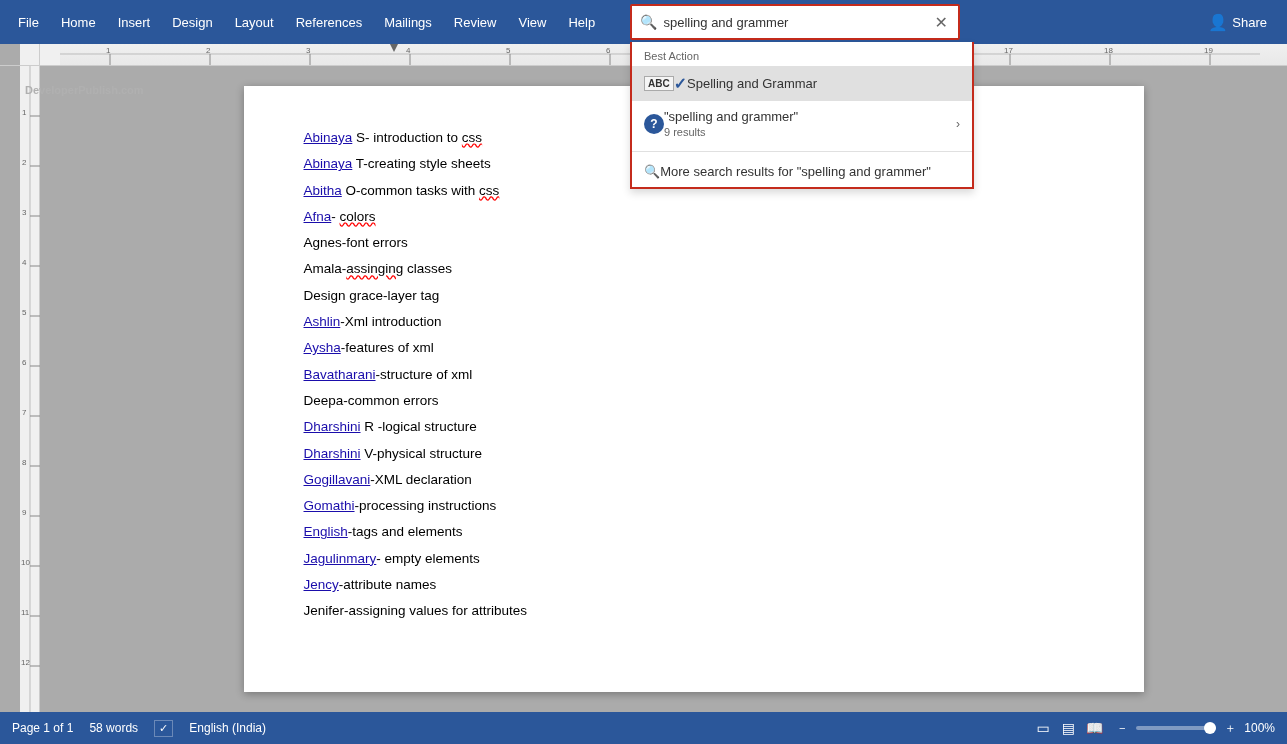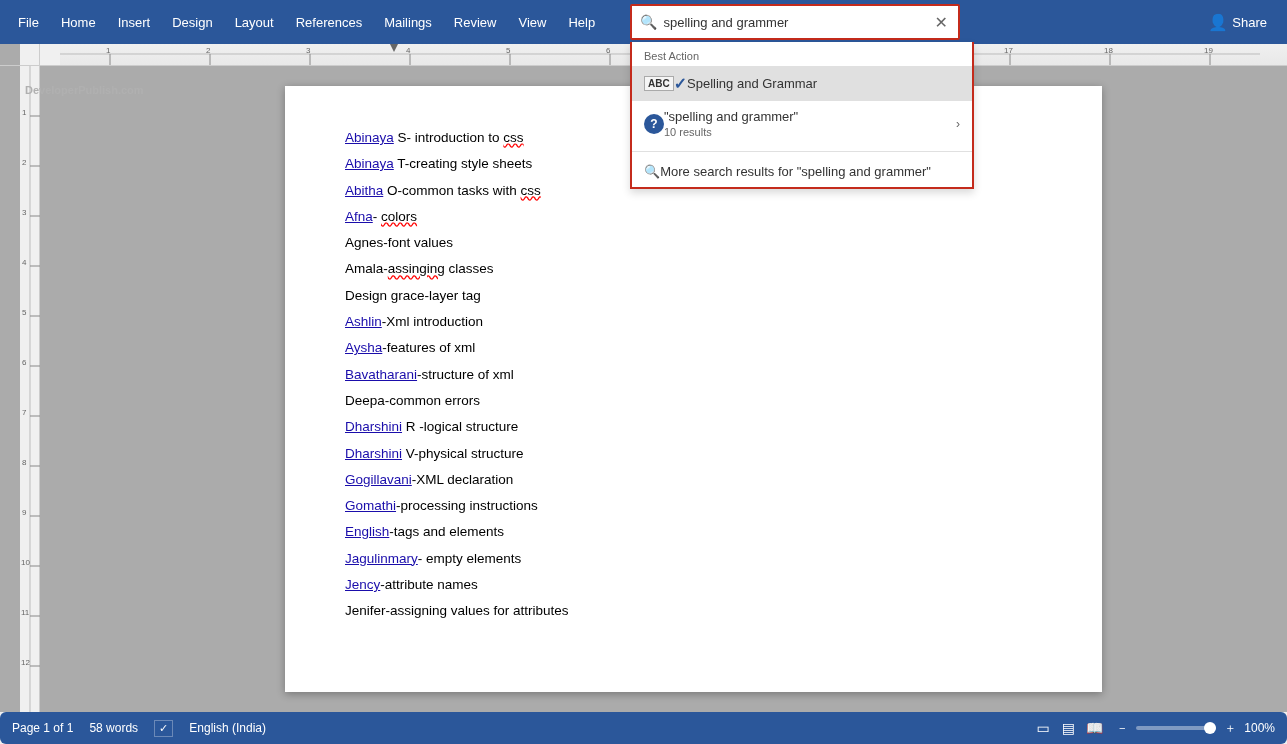--- a/index.html
+++ b/index.html
@@ -163,21 +163,21 @@
     .page-wrapper {
       display: flex;
       flex: 1;
       justify-content: center;
       overflow-y: auto;
       background: #ababab;
       padding: 20px;
     }
     .document-page {
       background: white;
-      width: 817px;
+      width: 900px;
       min-height: 600px;
       box-shadow: 0 2px 8px rgba(0,0,0,0.3);
       padding: 40px 60px;
       position: relative;
     }
     .doc-content {
       font-size: 13.5px;
       line-height: 1.8;
       color: #000;
     }
@@ -199,21 +199,20 @@
       height: 32px;
       background: #2b579a;
       display: flex;
       align-items: center;
       padding: 0 12px;
       gap: 16px;
       position: absolute;
       bottom: 0;
       left: 0;
       right: 0;
-      border-radius: 6px;
     }
     .status-item {
       color: white;
       font-size: 12px;
     }
     .status-right {
       margin-left: auto;
       display: flex;
       align-items: center;
       gap: 8px;
@@ -270,21 +269,21 @@
       <div class="dropdown-section-label">Best Action</div>
       <div class="dropdown-item selected">
         <span class="abc-badge">ABC</span>
         <span class="checkmark">✓</span>
         <span class="item-text">Spelling and Grammar</span>
       </div>
       <div class="dropdown-item">
         <span class="help-icon">?</span>
         <span class="item-text">
           <span>"spelling and grammer"</span><br>
-          <span style="color:#666;font-size:11px;">10 results</span>
+          <span style="color:#666;font-size:11px;">9 results</span>
         </span>
         <span class="arrow">›</span>
       </div>
       <div class="dropdown-divider"></div>
       <div class="dropdown-item">
         <span class="search-icon-small">🔍</span>
         <span class="item-text">More search results for "spelling and grammer"</span>
       </div>
     </div>
   </div>
@@ -378,21 +377,21 @@
         </span>
         <span class="doc-line">
           <span class="underline-blue">Abinaya</span> T-creating style sheets
         </span>
         <span class="doc-line">
           <span class="underline-blue">Abitha</span> O-common tasks with <span class="squiggle">css</span>
         </span>
         <span class="doc-line">
           <span class="underline-blue">Afna</span>- <span style="text-decoration:underline wavy red;">colors</span>
         </span>
-        <span class="doc-line">Agnes-font values</span>
+        <span class="doc-line">Agnes-font errors</span>
         <span class="doc-line">Amala-<span style="text-decoration:underline wavy red;">assinging</span> classes</span>
         <span class="doc-line">Design grace-layer tag</span>
         <span class="doc-line">
           <span class="underline-blue">Ashlin</span>-Xml introduction
         </span>
         <span class="doc-line">
           <span class="underline-blue">Aysha</span>-features of xml
         </span>
         <span class="doc-line">
           <span class="underline-blue">Bavatharani</span>-structure of xml

